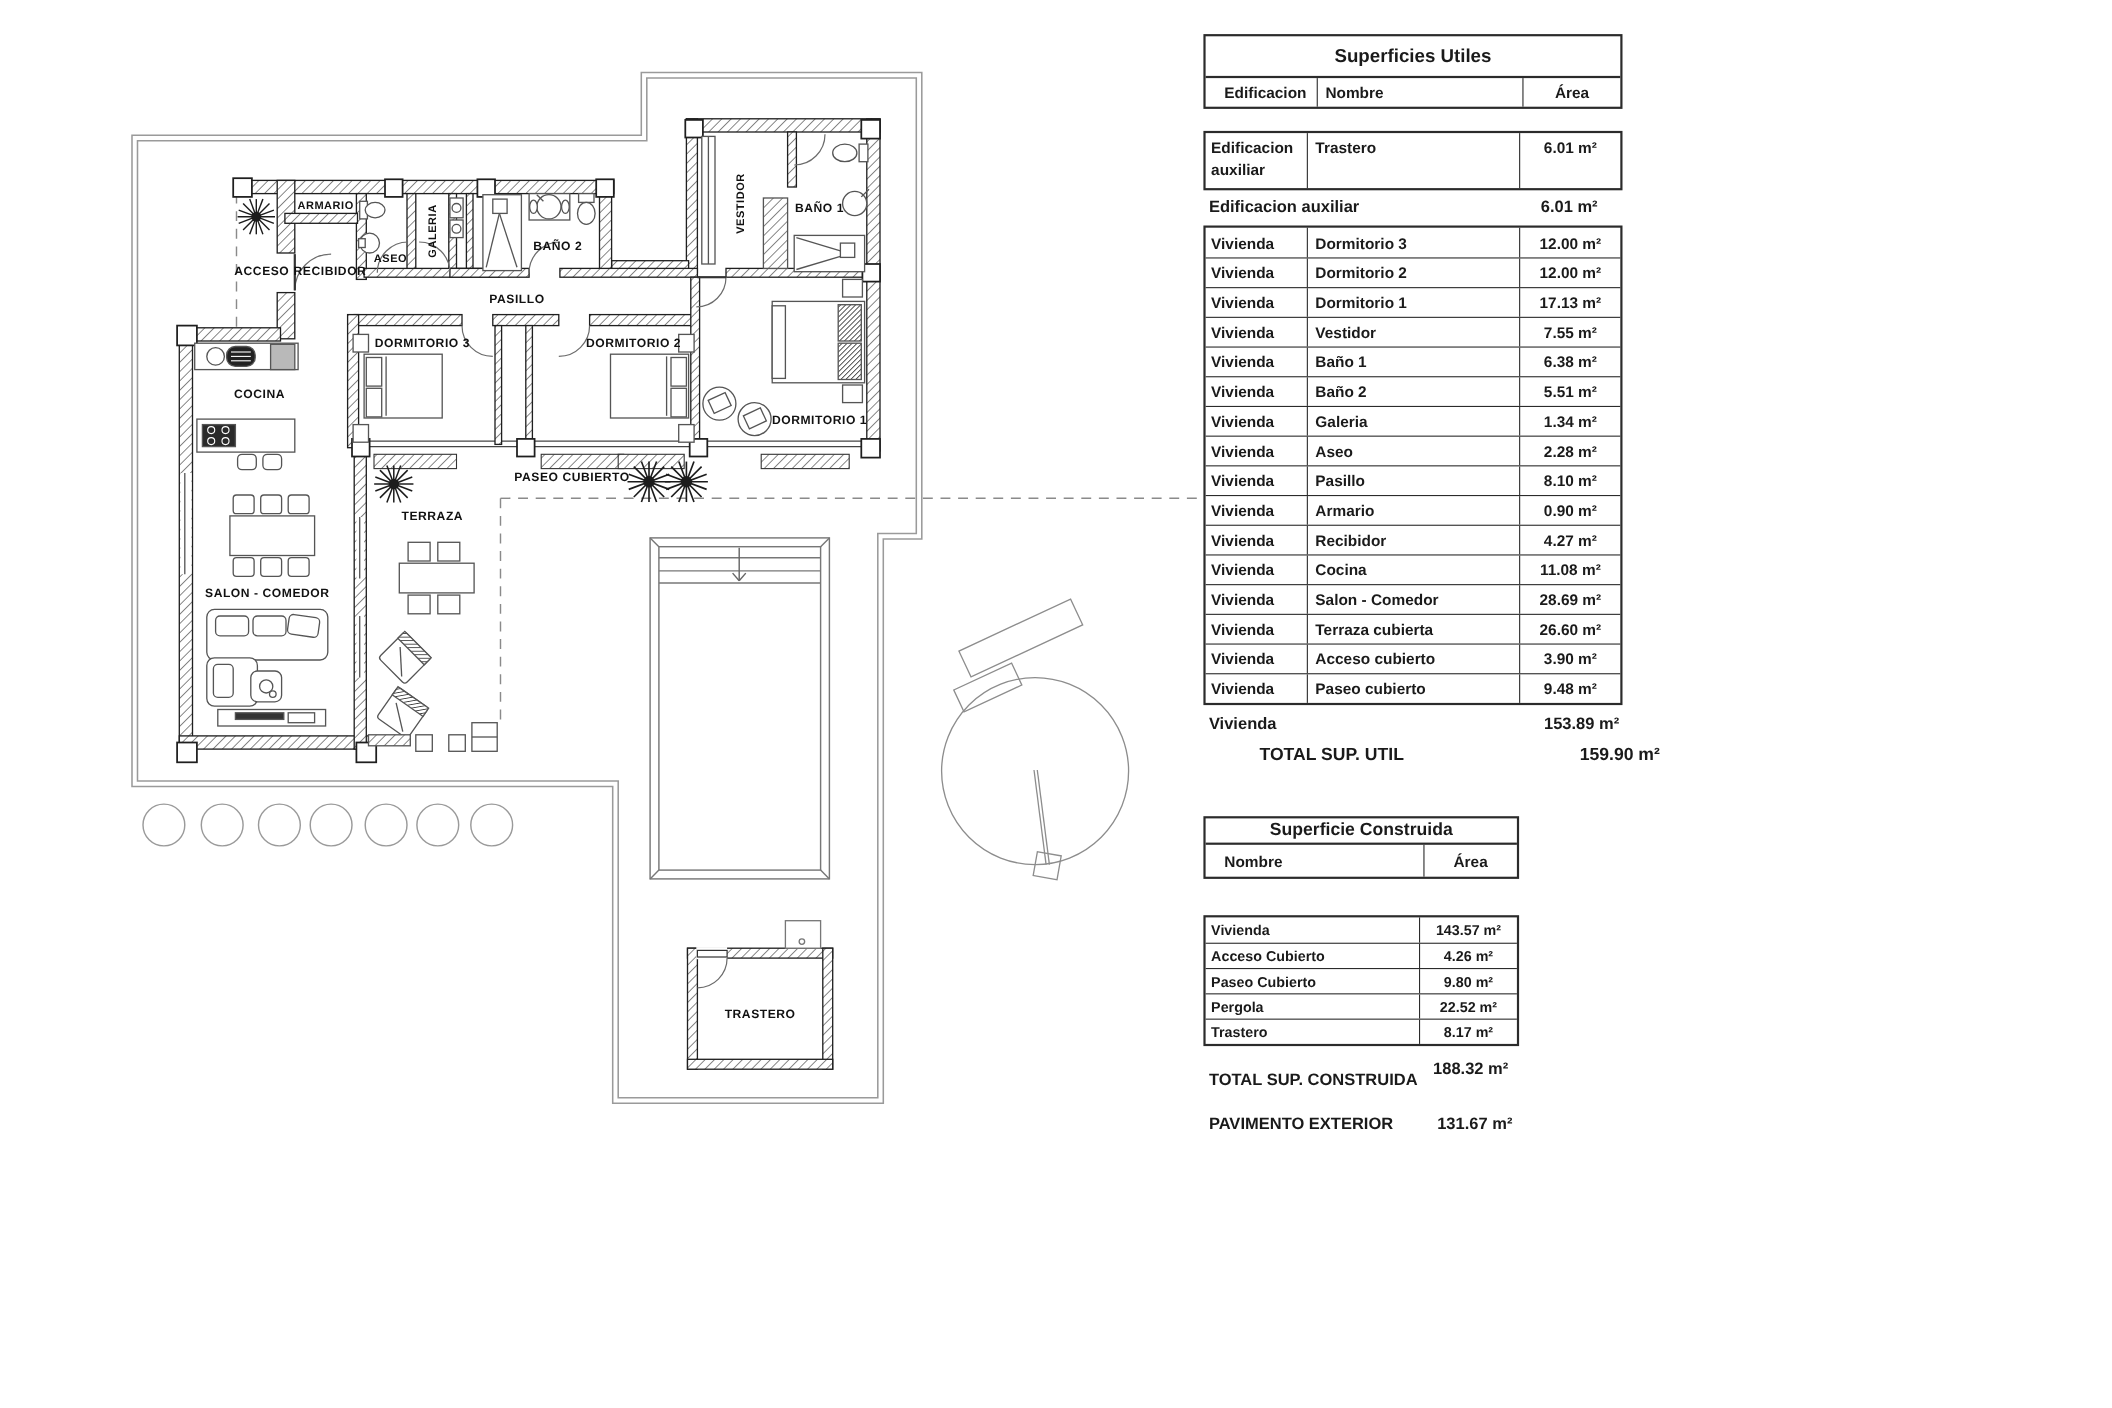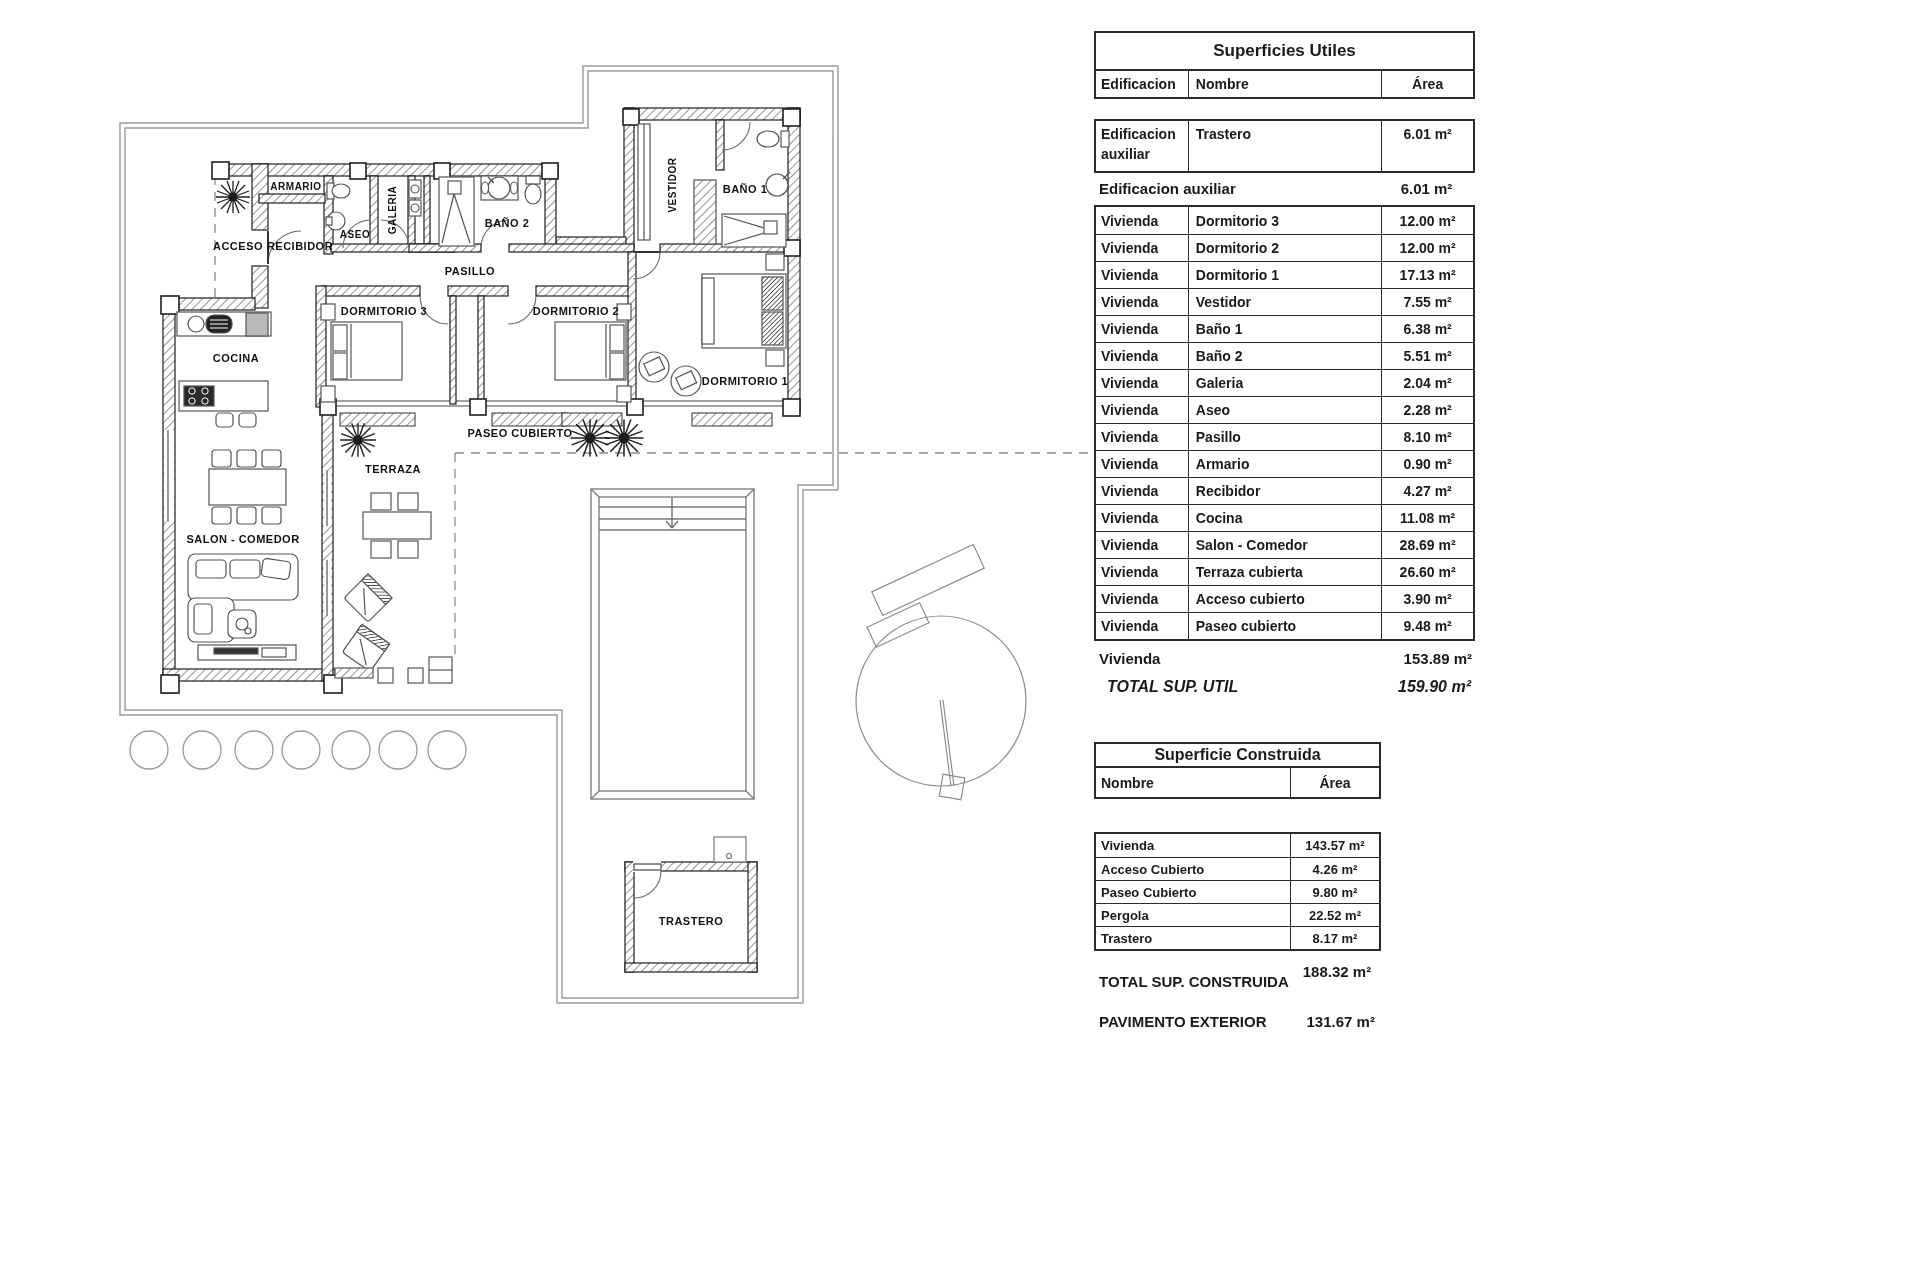--- a/index.html
+++ b/index.html
@@ -6,21 +6,21 @@
   body{width:1920px;height:1280px;position:relative;font-family:"Liberation Sans",sans-serif;color:#1a1a1a;overflow:hidden;}
   #plan-svg{position:absolute;left:0;top:0;}
   .abs{position:absolute;}
   
   .tbox{border:2px solid #2b2b2b;box-sizing:border-box;background:#fff;}
   .trow{display:flex;box-sizing:border-box;}
   .trow + .trow{border-top:1.5px solid #2b2b2b;}
   .cell{box-sizing:border-box;font-weight:bold;overflow:hidden;white-space:nowrap;}
   .cdiv{border-right:1.5px solid #2b2b2b;}
   .t1-title{height:36px;display:flex;align-items:center;justify-content:center;font-size:17px;font-weight:bold;}
-  .t1-header{display:flex;height:26px;border-top:2px solid #2b2b2b;}
+  .t1-header{display:flex;height:26px;border-top:2px solid #2b2b2b;padding-left:12px;}
   .hc{font-weight:bold;font-size:14px;display:flex;align-items:center;box-sizing:border-box;}
   .c1{width:93px;padding-left:5px;}
   .c2{width:194px;padding-left:7px;}
   .c3{width:91px;justify-content:center;}
   .su-row{height:27px;}
   .su-row .cell{display:flex;align-items:center;font-size:14px;}
   .sum-row{display:flex;align-items:center;font-weight:bold;}
   .sc-c1{width:195px;padding-left:5px;}
   .sc-c2{width:88px;justify-content:center;}
   .sc-row{height:23px;}
@@ -394,21 +394,21 @@
       <div class="cell c3">6.38 m²</div>
     </div>
     <div class="trow su-row">
       <div class="cell c1 cdiv">Vivienda</div>
       <div class="cell c2 cdiv">Baño 2</div>
       <div class="cell c3">5.51 m²</div>
     </div>
     <div class="trow su-row">
       <div class="cell c1 cdiv">Vivienda</div>
       <div class="cell c2 cdiv">Galeria</div>
-      <div class="cell c3">2.04 m²</div>
+      <div class="cell c3">1.34 m²</div>
     </div>
     <div class="trow su-row">
       <div class="cell c1 cdiv">Vivienda</div>
       <div class="cell c2 cdiv">Aseo</div>
       <div class="cell c3">2.28 m²</div>
     </div>
     <div class="trow su-row">
       <div class="cell c1 cdiv">Vivienda</div>
       <div class="cell c2 cdiv">Pasillo</div>
       <div class="cell c3">8.10 m²</div>
@@ -448,21 +448,21 @@
       <div class="cell c2 cdiv">Paseo cubierto</div>
       <div class="cell c3">9.48 m²</div>
     </div>
   </div>
 
 <div class="abs sum-row" style="left:1094px;top:645px;width:381px;height:26px;">
   <div class="cell" style="font-size:15px;padding-left:5px;width:287px;">Vivienda</div>
   <div class="cell" style="font-size:15px;width:91px;text-align:right;">153.89 m²</div>
 </div>
 
-<div class="abs sum-row" style="left:1102px;top:673px;width:381px;height:28px;font-style:italic;">
+<div class="abs sum-row" style="left:1140px;top:673px;width:381px;height:28px;">
   <div class="cell" style="font-size:16px;padding-left:5px;width:287px;">TOTAL SUP. UTIL</div>
   <div class="cell" style="font-size:16px;width:91px;text-align:center;">159.90 m²</div>
 </div>
 
 <div class="abs tbox" style="left:1094px;top:742px;width:287px;">
   <div class="t1-title" style="height:22px;font-size:16px;">Superficie Construida</div>
   <div class="t1-header" style="height:29px;">
     <div class="hc sc-c1 cdiv">Nombre</div>
     <div class="hc sc-c2">Área</div>
   </div>

